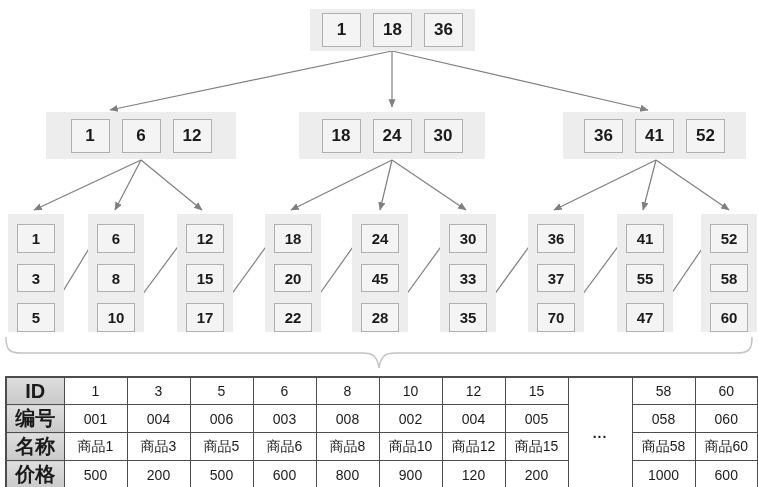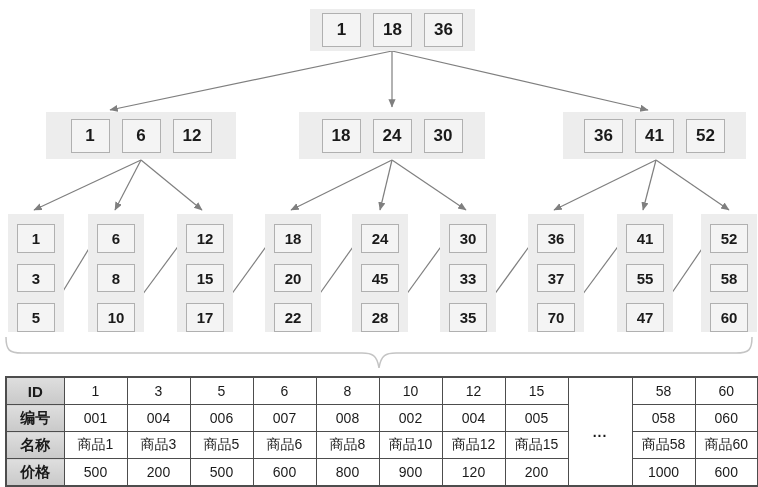--- a/index.html
+++ b/index.html
@@ -29,21 +29,21 @@
   table.products{
     position:absolute;left:5px;top:376px;width:750px;z-index:2;
     border-collapse:collapse;table-layout:fixed;
     font-size:14px;text-align:center;
   }
   table.products th,table.products td{
     border:1px solid #4d4d4d;height:26px;padding:0;vertical-align:middle;overflow:hidden;
   }
   table.products{border:2px solid #4d4d4d;}
   table.products th{
-    background:linear-gradient(#dedede,#c9c9c9);font-weight:700;font-size:15px;
+    background:linear-gradient(#dedede,#c9c9c9);font-weight:700;font-size:20px;
   }
   td.ellipsis-cell{font-weight:700;letter-spacing:1px;}
 </style>
 </head>
 <body>
 
 <div class="stage">
 
   <svg class="overlay" width="758" height="376" viewBox="0 0 758 376">
     <defs>
@@ -178,21 +178,21 @@
       <td>15</td>
       <td class="ellipsis-cell" rowspan="4">...</td>
       <td>58</td>
       <td>60</td>
     </tr>
     <tr>
       <th>编号</th>
       <td>001</td>
       <td>004</td>
       <td>006</td>
-      <td>007</td>
+      <td>003</td>
       <td>008</td>
       <td>002</td>
       <td>004</td>
       <td>005</td>
       <td>058</td>
       <td>060</td>
     </tr>
     <tr>
       <th>名称</th>
       <td>商品1</td>

